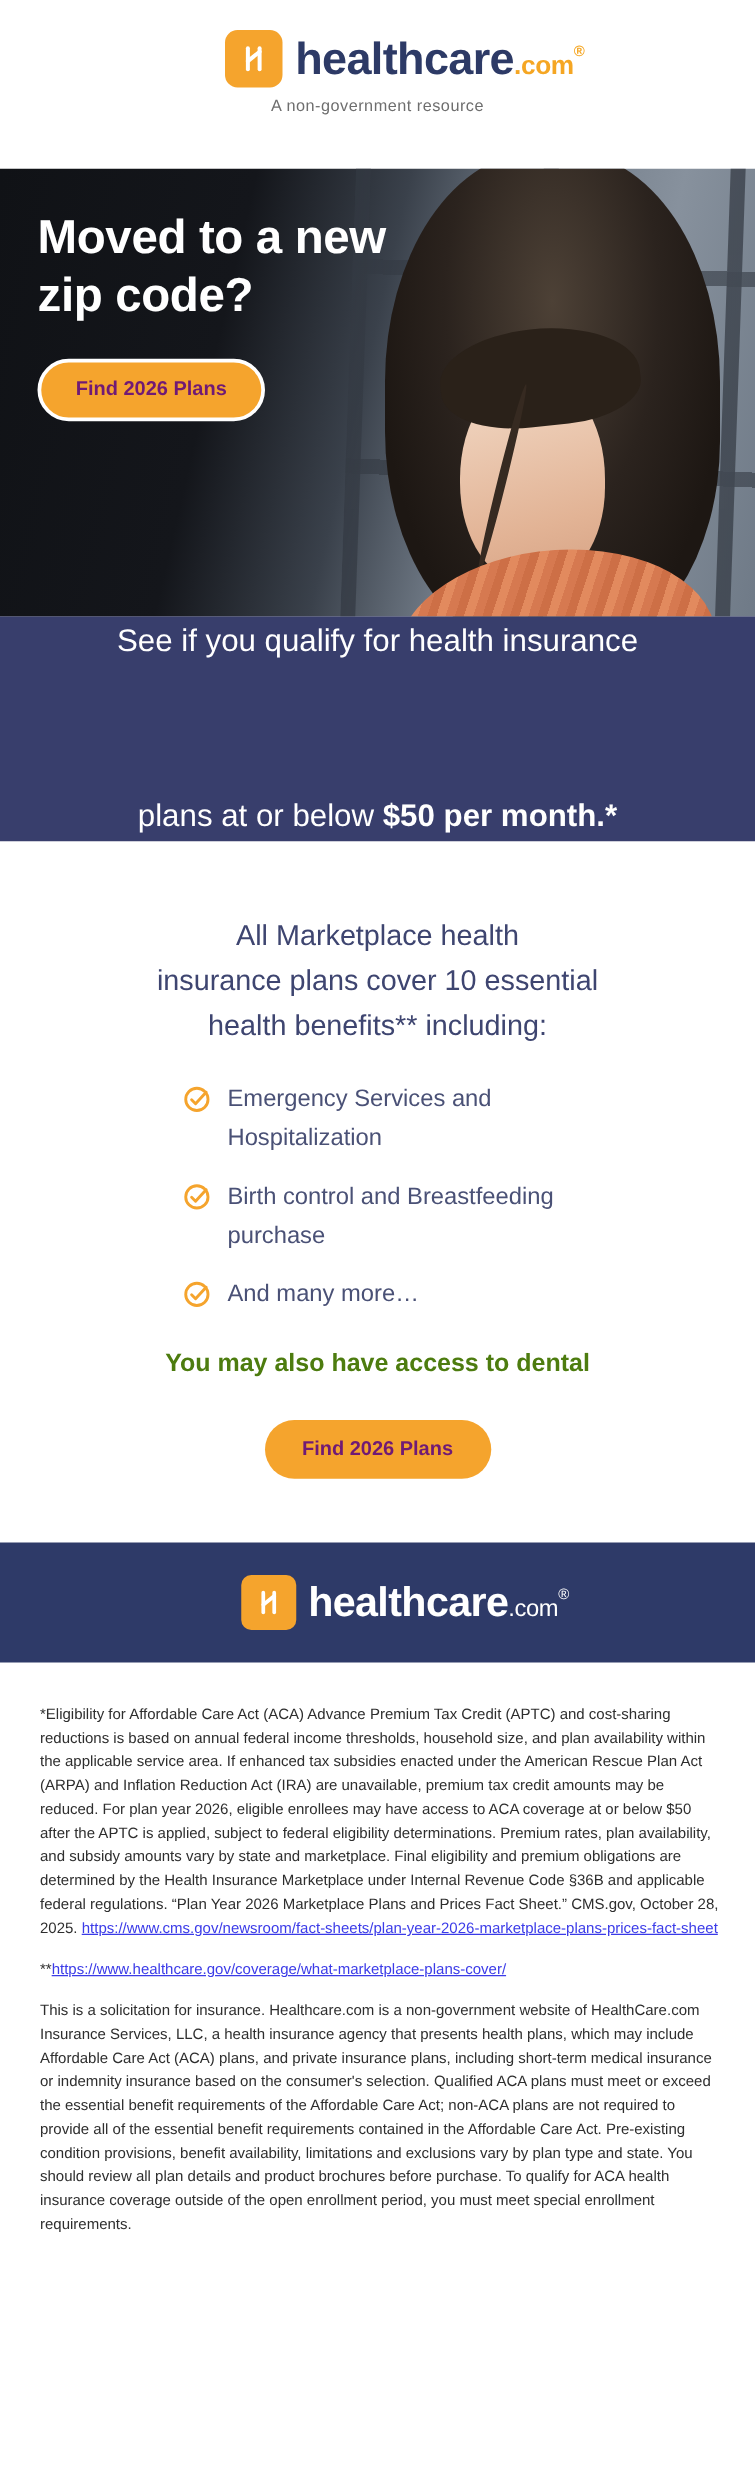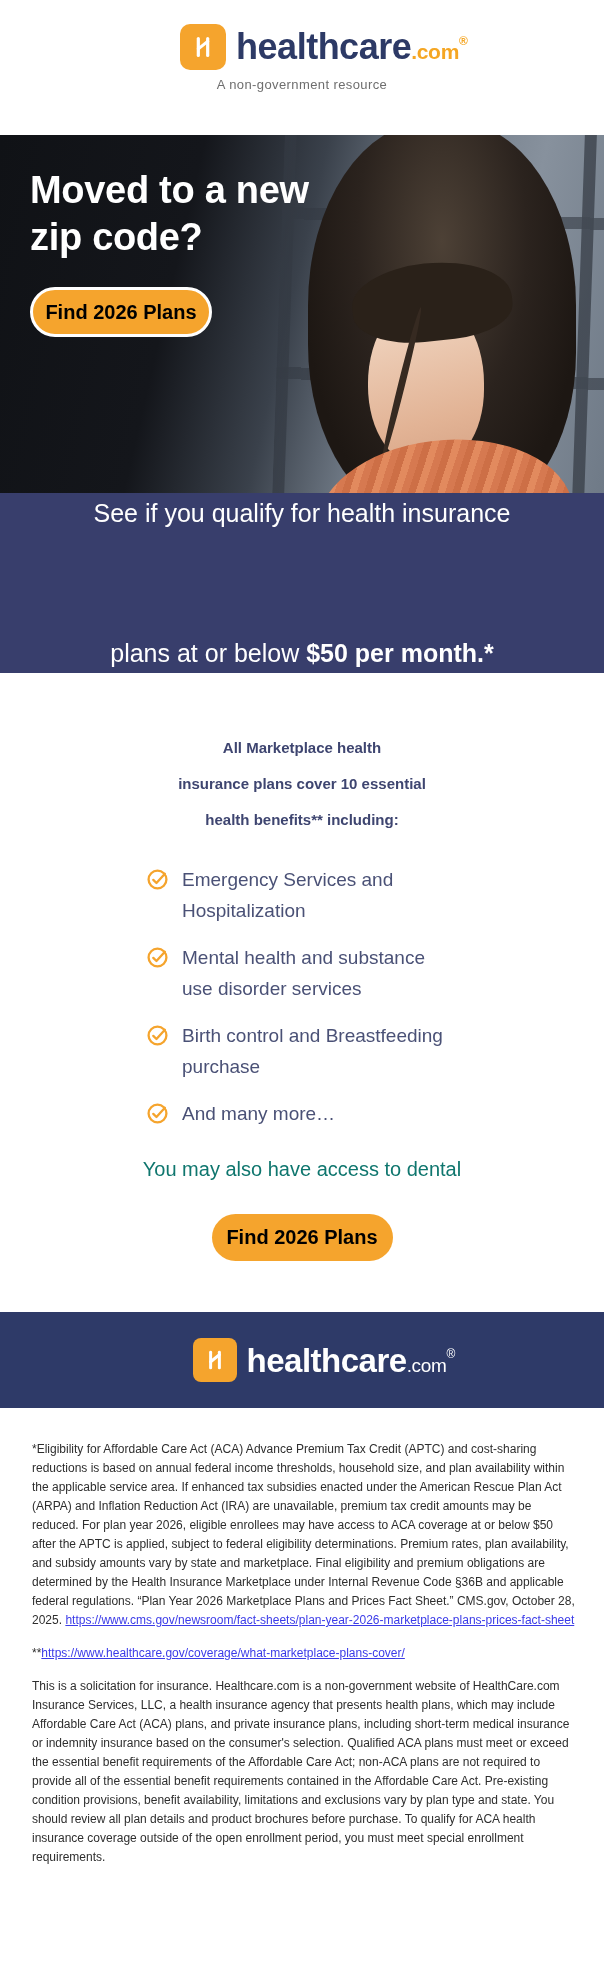--- a/index.html
+++ b/index.html
@@ -44,40 +44,40 @@
   .scarf { left:318px; top:305px; width:255px; height:155px; transform:rotate(-7deg);
            background:repeating-linear-gradient(115deg,#cd6f46 0 7px,#e28a5e 7px 14px,#d67950 14px 21px);
            border-radius:48% 52% 46% 50%; }
   .hero-overlay { position:absolute; left:30px; top:32px; width:330px; }
   .hero-overlay * { position:static; }
   .hero-h { color:#fff; font-size:38px; line-height:47px; font-weight:600; letter-spacing:-0.3px; }
   .hero-sub { margin-top:22px; color:#fff; font-size:27px; line-height:41px; font-weight:400; }
 
   
   .cta { display:flex; align-items:center; justify-content:center;
-         background:#F5A42D; color:#000000; font-weight:700; font-size:20px;
+         background:#F5A42D; color:#701a75; font-weight:700; font-size:16px;
          border:none; border-radius:26px; cursor:pointer;
          font-family:"Liberation Sans", sans-serif; }
   .cta-hero { margin-top:26px; width:182px; height:50px; border:3px solid #fff; }
   .cta-mid  { margin:30px auto 0; width:181px; height:47px; }
 
   
   .banner { height:180px; background:#383E6C; color:#fff; display:flex; flex-direction:column;
             align-items:center; justify-content:space-between; text-align:center;
             font-size:25px; line-height:40px; font-weight:400; }
   .banner strong { font-weight:700; }
 
   
   .benefits { padding:57px 0 51px; text-align:center; }
-  .benefits-heading { color:#3E4570; font-size:15px; line-height:36px; font-weight:700; }
+  .benefits-heading { color:#3E4570; font-size:23px; line-height:36px; font-weight:400; }
   .benefit-list { width:312px; margin:26px auto 0; text-align:left; }
   .benefit { display:flex; gap:13px; margin-bottom:16px; }
   .check { flex:0 0 23px; width:23px; height:23px; margin-top:4px; }
   .benefit-text { color:#4A5176; font-size:19px; line-height:31px; font-weight:500; }
-  .benefit-foot { margin-top:26px; color:#0f766e; font-size:20px; line-height:29px; font-weight:400; }
+  .benefit-foot { margin-top:26px; color:#4d7c0f; font-size:20px; line-height:29px; font-weight:700; }
 
   
   .footerband { height:96px; background:#2E3A68; display:flex; align-items:center; justify-content:center; }
   .footerband .logo-box { width:44px; height:44px; border-radius:8px; }
   .footerband .brand-text { color:#fff; font-size:33px; }
   .footerband .brand-tld { color:#fff; font-size:19px; font-weight:400; }
   .footerband .brand-reg { color:#fff; font-weight:400; }
 
   
   .legal { padding:32px 30px 40px 32px; width:604px; }
@@ -146,27 +146,20 @@
           <circle cx="12" cy="12" r="9.3" fill="none" stroke="#F5A42D" stroke-width="2.4"></circle>
           <path d="M7.6 12.4l3.3 3.3 8.8-9.7" fill="none" stroke="#F5A42D" stroke-width="2.4" stroke-linecap="round" stroke-linejoin="round"></path>
         </svg>
         <span class="benefit-text"><span>Emergency Services and</span><br><span>Hospitalization</span></span>
       </div>
       <div class="benefit">
         <svg class="check" viewBox="0 0 24 24">
           <circle cx="12" cy="12" r="9.3" fill="none" stroke="#F5A42D" stroke-width="2.4"></circle>
           <path d="M7.6 12.4l3.3 3.3 8.8-9.7" fill="none" stroke="#F5A42D" stroke-width="2.4" stroke-linecap="round" stroke-linejoin="round"></path>
         </svg>
-        <span class="benefit-text"><span>Mental health and substance</span><br><span>use disorder services</span></span>
-      </div>
-      <div class="benefit">
-        <svg class="check" viewBox="0 0 24 24">
-          <circle cx="12" cy="12" r="9.3" fill="none" stroke="#F5A42D" stroke-width="2.4"></circle>
-          <path d="M7.6 12.4l3.3 3.3 8.8-9.7" fill="none" stroke="#F5A42D" stroke-width="2.4" stroke-linecap="round" stroke-linejoin="round"></path>
-        </svg>
         <span class="benefit-text"><span>Birth control and Breastfeeding</span><br><span>purchase</span></span>
       </div>
       <div class="benefit">
         <svg class="check" viewBox="0 0 24 24">
           <circle cx="12" cy="12" r="9.3" fill="none" stroke="#F5A42D" stroke-width="2.4"></circle>
           <path d="M7.6 12.4l3.3 3.3 8.8-9.7" fill="none" stroke="#F5A42D" stroke-width="2.4" stroke-linecap="round" stroke-linejoin="round"></path>
         </svg>
         <span class="benefit-text"><span>And many more…</span></span>
       </div>
     </div>

